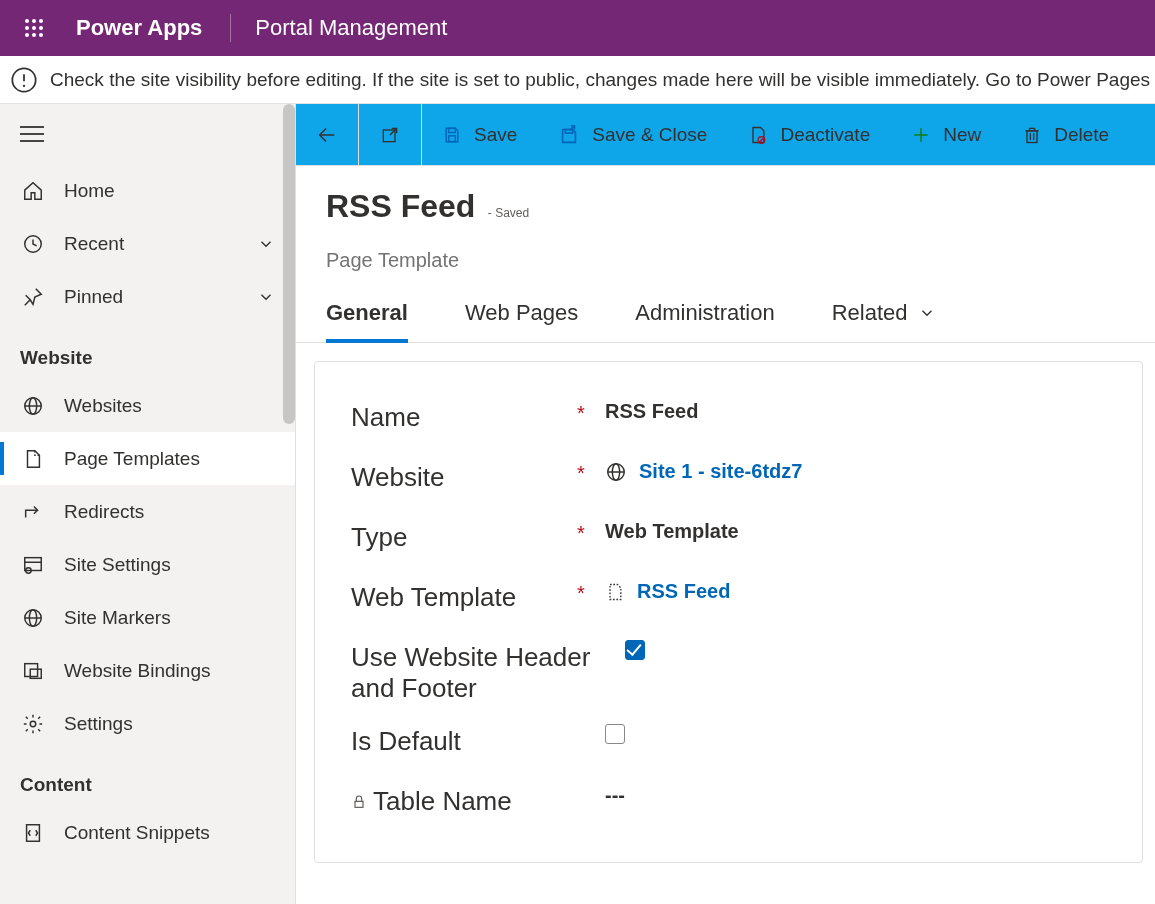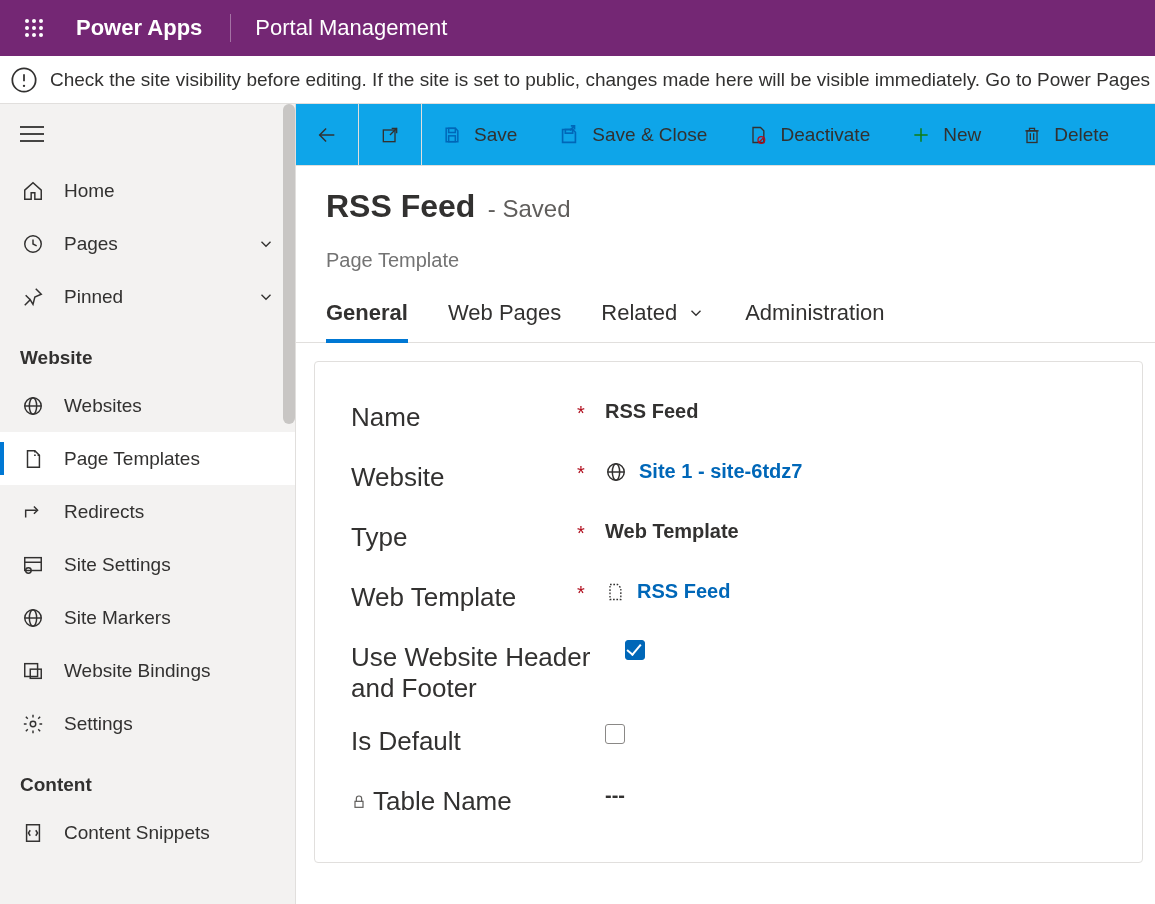--- a/index.html
+++ b/index.html
@@ -31,23 +31,23 @@
   
   .main { flex:1; display:flex; flex-direction:column; background:#fff; min-width:0;}
   .cmdbar { height:62px; border-bottom:1px solid #e1dfdd; display:flex; align-items:center; background:#0ea5e9;}
   .cmd-btn { height:62px; display:flex; align-items:center; padding:0 20px; cursor:pointer; font-size:19px; border-right:1px solid transparent;}
   .cmd-sep { width:1px; height:62px; background:#e1dfdd;}
   .cmd-btn .ic { margin-right:12px; display:flex; align-items:center;}
   .cmd-iconly { width:62px; justify-content:center; padding:0;}
   .cmd-iconly .ic{margin:0;}
   .record-header { padding:22px 30px 0;}
   .record-title { font-size:32px; font-weight:600; display:inline-block;}
-  .record-status { font-size:24px; color:#605e5c; font-weight:400; margin-left:8px;}
+  .record-status { font-size:12px; color:#605e5c; font-weight:400; margin-left:8px;}
   .record-sub { font-size:20px; color:#737373; margin-top:24px;}
-  .tabs { display:flex; gap:40px; padding:28px 30px 0; border-bottom:1px solid #e1dfdd;}
+  .tabs { display:flex; gap:57px; padding:28px 30px 0; border-bottom:1px solid #e1dfdd;}
   .tab { font-size:22px; padding-bottom:16px; cursor:pointer; position:relative; display:flex; align-items:center; gap:10px;}
   .tab.active { font-weight:600;}
   .tab.active::after { content:""; position:absolute; left:0; right:0; bottom:-1px; height:4px; background:#0078d4;}
   .form-card { margin:18px 12px 0 18px; background:#fff; border:1px solid #e1dfdd; border-radius:4px; padding:28px 36px; overflow:auto;}
   .frow { display:flex; align-items:flex-start; min-height:60px; padding:10px 0;}
   .flabel { width:220px; font-size:26px; color:#323130; padding-top:2px;}
   .freq { color:#b10e1e; width:20px; text-align:center; font-size:20px; padding-top:2px;}
   .fval { flex:1; font-size:20px; font-weight:600; display:flex; align-items:center; gap:12px; padding-left:14px;}
   .fval a { color:#0067b8; text-decoration:none; font-weight:600;}
   .fval.plain { font-weight:600;}
@@ -110,21 +110,21 @@
             </span>
           <span>Home</span>
         </div>
         <div class="nav-item">
           <span class="ic">
               <svg width="22" height="22" viewBox="0 0 24 24" fill="none" stroke="#323130" stroke-width="1.6">
                 <circle cx="12" cy="12" r="9"></circle>
                 <path d="M12 7 V12 L16 14"></path>
               </svg>
             </span>
-          <span>Pages</span>
+          <span>Recent</span>
           <span class="chev">
               <svg width="18" height="18" viewBox="0 0 24 24" fill="none" stroke="#323130" stroke-width="1.8">
                 <polyline points="6 9 12 15 18 9"></polyline>
               </svg>
             </span>
         </div>
         <div class="nav-item">
           <span class="ic">
               <svg width="22" height="22" viewBox="0 0 24 24" fill="none" stroke="#323130" stroke-width="1.6">
                 <path d="M15 3 L21 9 L14 12 L12 20 L9 15 L3 21 M9 15 L4 10"></path>
@@ -304,30 +304,30 @@
       </div>
 
       <div class="tabs">
         <div class="tab active">
             <span>General</span>
           </div>
         <div class="tab">
             <span>Web Pages</span>
           </div>
         <div class="tab">
+            <span>Administration</span>
+          </div>
+        <div class="tab">
           <span>Related</span>
           <span>
               <svg width="18" height="18" viewBox="0 0 24 24" fill="none" stroke="#323130" stroke-width="1.8">
                 <polyline points="6 9 12 15 18 9"></polyline>
               </svg>
             </span>
         </div>
-        <div class="tab">
-            <span>Administration</span>
-          </div>
       </div>
 
       <div class="form-card">
         <div class="frow">
           <div class="flabel">Name</div>
           <div class="freq">*</div>
           <div class="fval plain">
               <span>RSS Feed</span>
             </div>
         </div>

